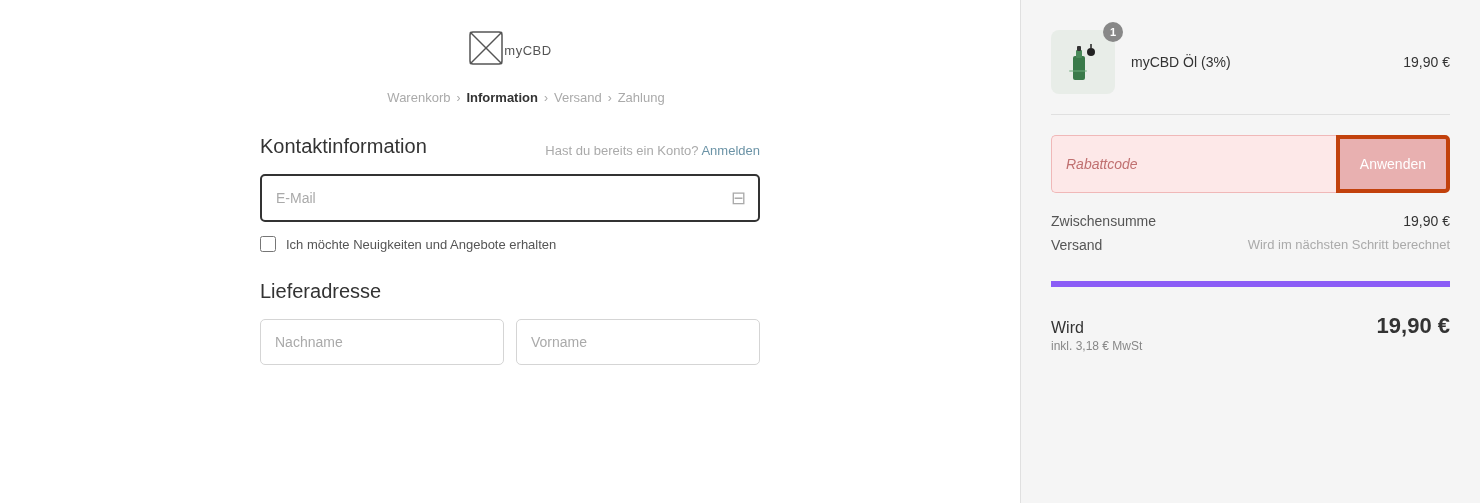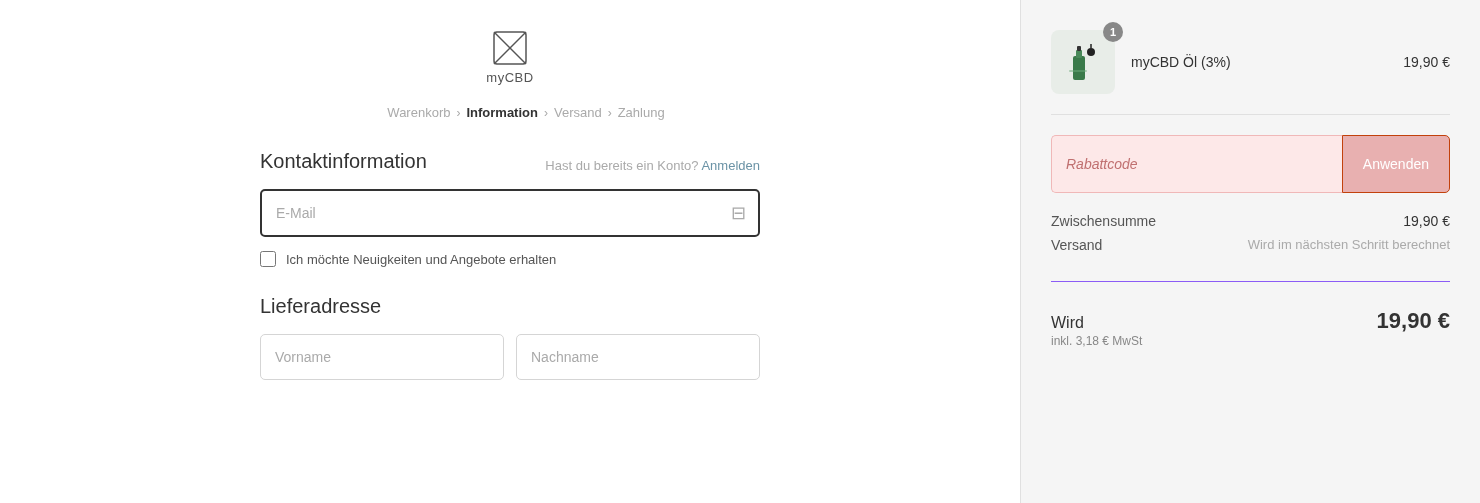--- a/index.html
+++ b/index.html
@@ -18,21 +18,21 @@
       background: #fff;
       padding: 30px 60px 30px 60px;
       display: flex;
       flex-direction: column;
       align-items: center;
       overflow-y: auto;
     }
 
     .logo-area {
       display: flex;
-      flex-direction: column;
+      flex-direction: row;
       align-items: center;
       margin-bottom: 20px;
     }
 
     .logo-icon {
       width: 36px;
       height: 36px;
       margin-bottom: 4px;
     }
 
@@ -261,31 +261,31 @@
     }
 
     .discount-input::placeholder {
       color: #c07070;
     }
 
     .discount-button {
       padding: 12px 20px;
       background: #e8b0b0;
       color: #fff;
-      border: 1px solid #c2410c;
+      border: 4px solid #c2410c;
       border-radius: 0 5px 5px 0;
       font-size: 14px;
       cursor: pointer;
       white-space: nowrap;
     }
 
     .summary-lines {
       margin-bottom: 20px;
       padding-bottom: 20px;
-      border-bottom: 1px solid #8b5cf6;
+      border-bottom: 6px solid #8b5cf6;
     }
 
     .summary-line {
       display: flex;
       justify-content: space-between;
       margin-bottom: 8px;
       font-size: 14px;
       color: #555;
     }
 
@@ -359,22 +359,22 @@
     </div>
 
     <div class="checkbox-row">
       <input type="checkbox" id="newsletter" style="">
       <label for="newsletter" class="checkbox-label">Ich möchte Neuigkeiten und Angebote erhalten</label>
     </div>
 
     <div class="address-title">Lieferadresse</div>
 
     <div class="name-row">
+      <input type="text" class="input-field" placeholder="Nachname" style="">
       <input type="text" class="input-field" placeholder="Vorname" style="">
-      <input type="text" class="input-field" placeholder="Nachname" style="">
     </div>
 
   </div>
 </div>
 
 <div class="right-panel">
 
   <div class="product-row">
     <div class="product-image-wrapper">
       <div class="product-image">

